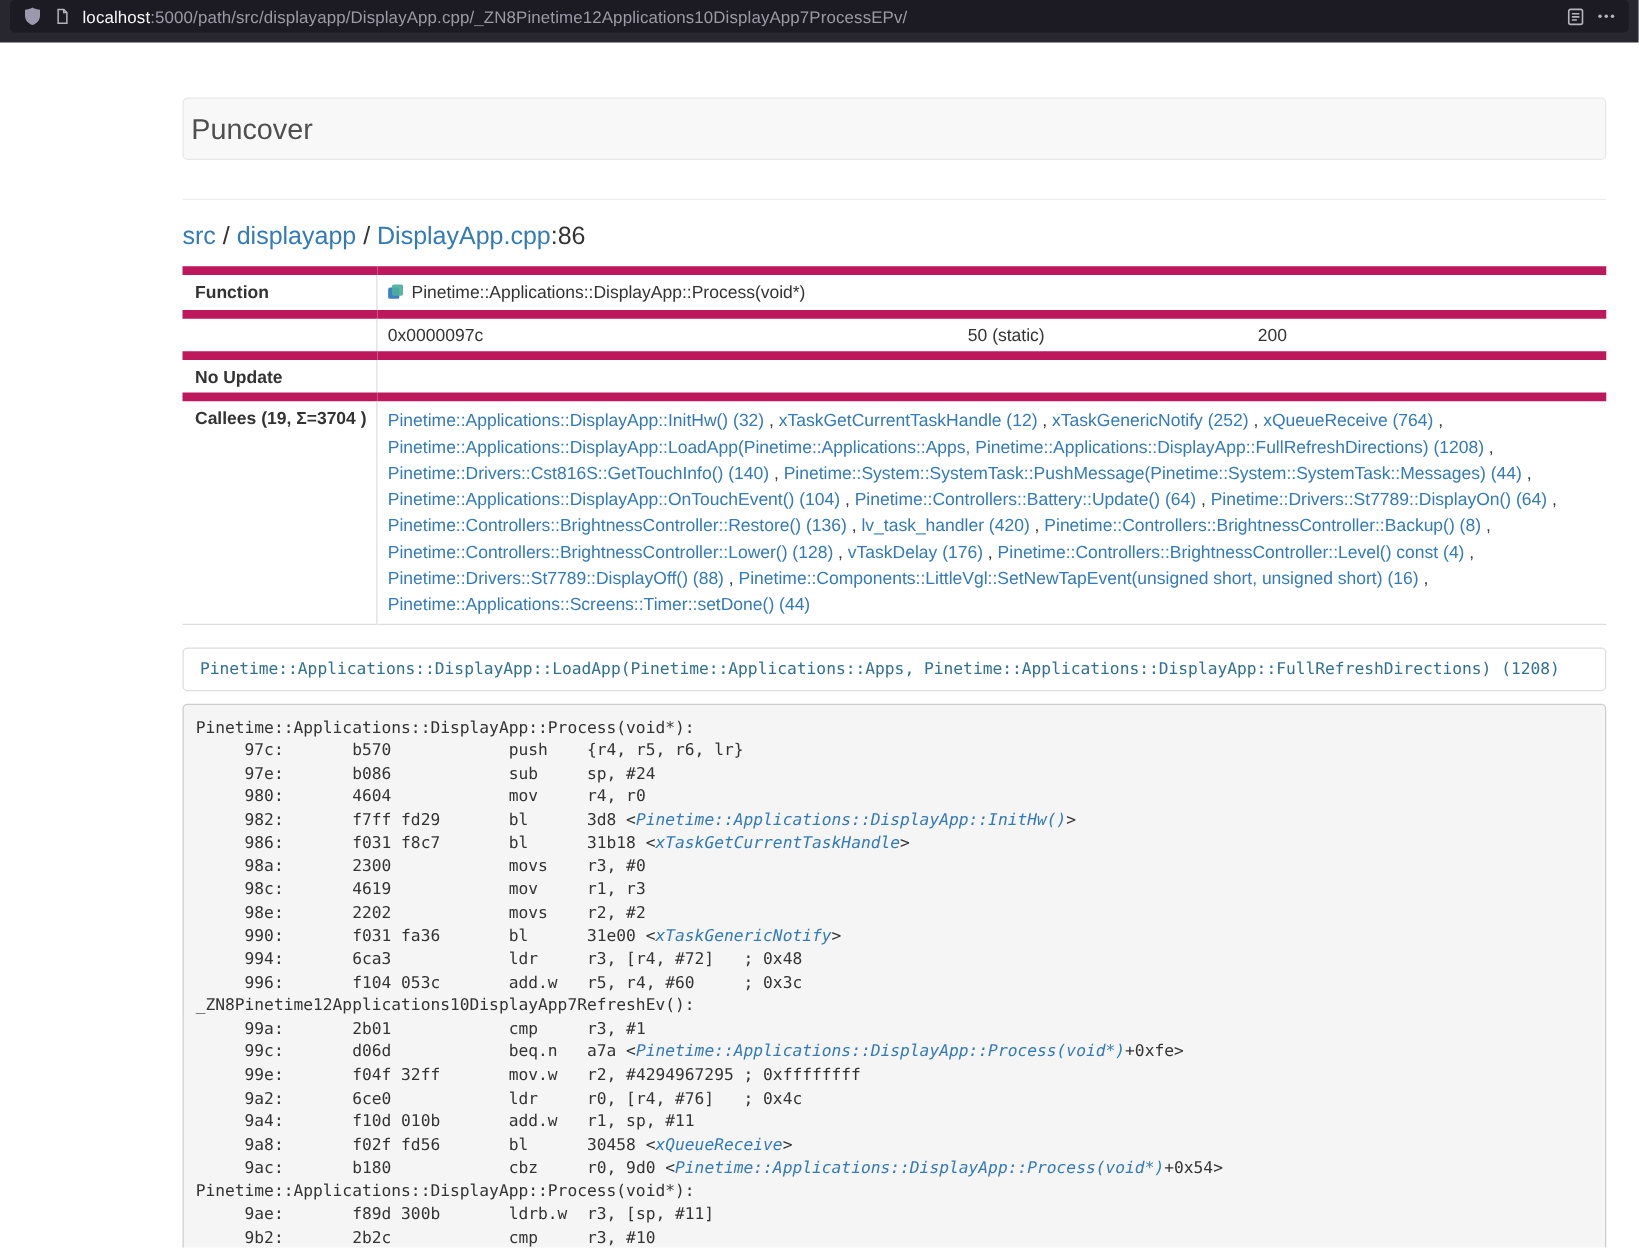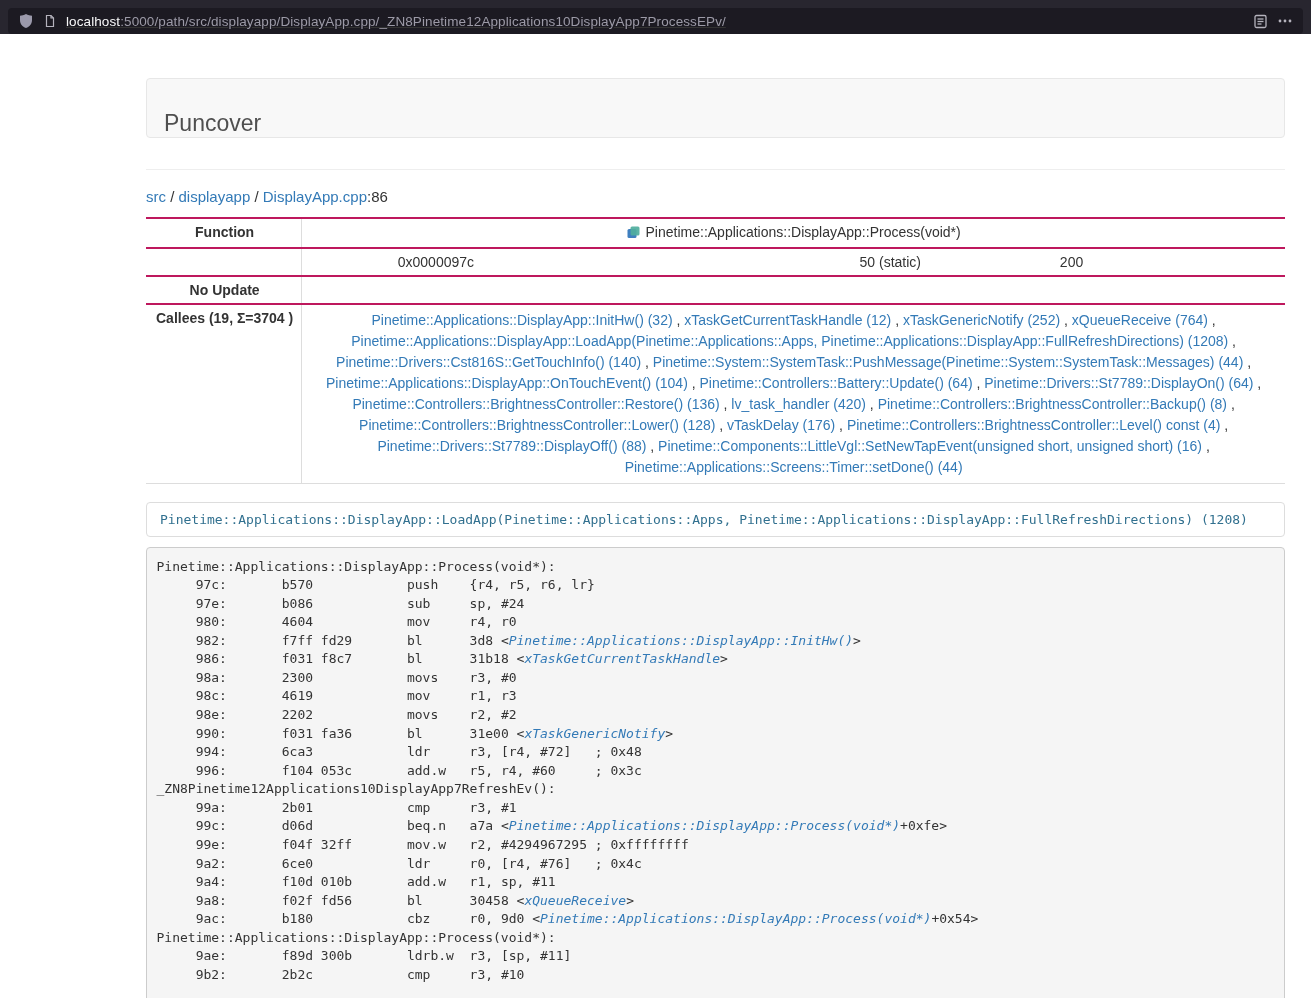--- a/index.html
+++ b/index.html
@@ -8,56 +8,56 @@
     width: 1311px; height: 998px; overflow: hidden;
     background: #ffffff;
     font-family: "Liberation Sans", sans-serif;
     font-size: 14px; color: #333;
   }
   a { color: var(--accent, #337ab7); text-decoration: none; cursor: pointer; }
 
   
   .browser-bar {
     height: 34px; background: #28262f;
-    display: flex; align-items: flex-end; padding: 0 8px; text-decoration: underline;
+    display: flex; align-items: flex-start; padding: 0 8px;
   }
   .urlbar {
     flex: 1; height: 26px; background: #1c1a22; border-radius: 4px;
     display: flex; align-items: center; padding: 0 10px; gap: 9px;
   }
   .chrome-icon { display: inline-flex; align-items: center; justify-content: center; flex: none; }
   .url-text {
     flex: 1; font-size: 13.5px; color: #9c9aa7;
     white-space: nowrap; overflow: hidden; letter-spacing: 0.1px;
   }
   .url-host { color: #f9f9fa; }
 
   
   .page { width: 1139px; margin-left: 146px; padding-top: 44px; }
 
   .navbar {
-    height: 60px; background: #f8f8f8; border: 1px solid #e7e7e7; border-radius: 4px;
-    display: flex; align-items: flex-end; padding: 0 17px;
+    height: 50px; background: #f8f8f8; border: 1px solid #e7e7e7; border-radius: 4px;
+    display: flex; align-items: center; padding: 0 6px;
   }
   .brand { font-size: 23px; color: #4f4f4f; }
 
   hr.divider { border: 0; border-top: 1px solid #eee; margin: 31px 0 0 0; }
 
-  .crumbs { margin: 18px 0 12px 0; font-size: 15px; }
+  .crumbs { margin: 18px 0 12px 0; font-size: 20px; }
   .crumbs .sep { color: #333; }
   .crumbs .suffix { color: #333; }
 
   
   table.info-table {
     width: 100%; border-collapse: collapse;
     border-top: 1px solid #ddd; border-bottom: 1px solid #ddd;
   }
   .info-table th, .info-table td {
-    border-top: 2px solid #be185d; padding: 5px 8px;
-    text-align: center; vertical-align: top; font-size: 14px;
+    border-top: 7px solid #be185d; padding: 5px 8px;
+    text-align: left; vertical-align: top; font-size: 14px;
   }
   .info-table th.lbl {
     width: 150px; font-weight: bold; border-right: 1px solid #ddd; white-space: nowrap;
     padding-left: 10px;
   }
   .fn-name { color: #333; }
   .fn-icon { display: inline-block; vertical-align: -2px; margin-right: 6px; }
   .cols { display: grid; grid-template-columns: 26% 22% 24% 13.5% 14.5%; }
   .cols.hdr span { font-weight: bold; }
   .callees { line-height: 21px; }

